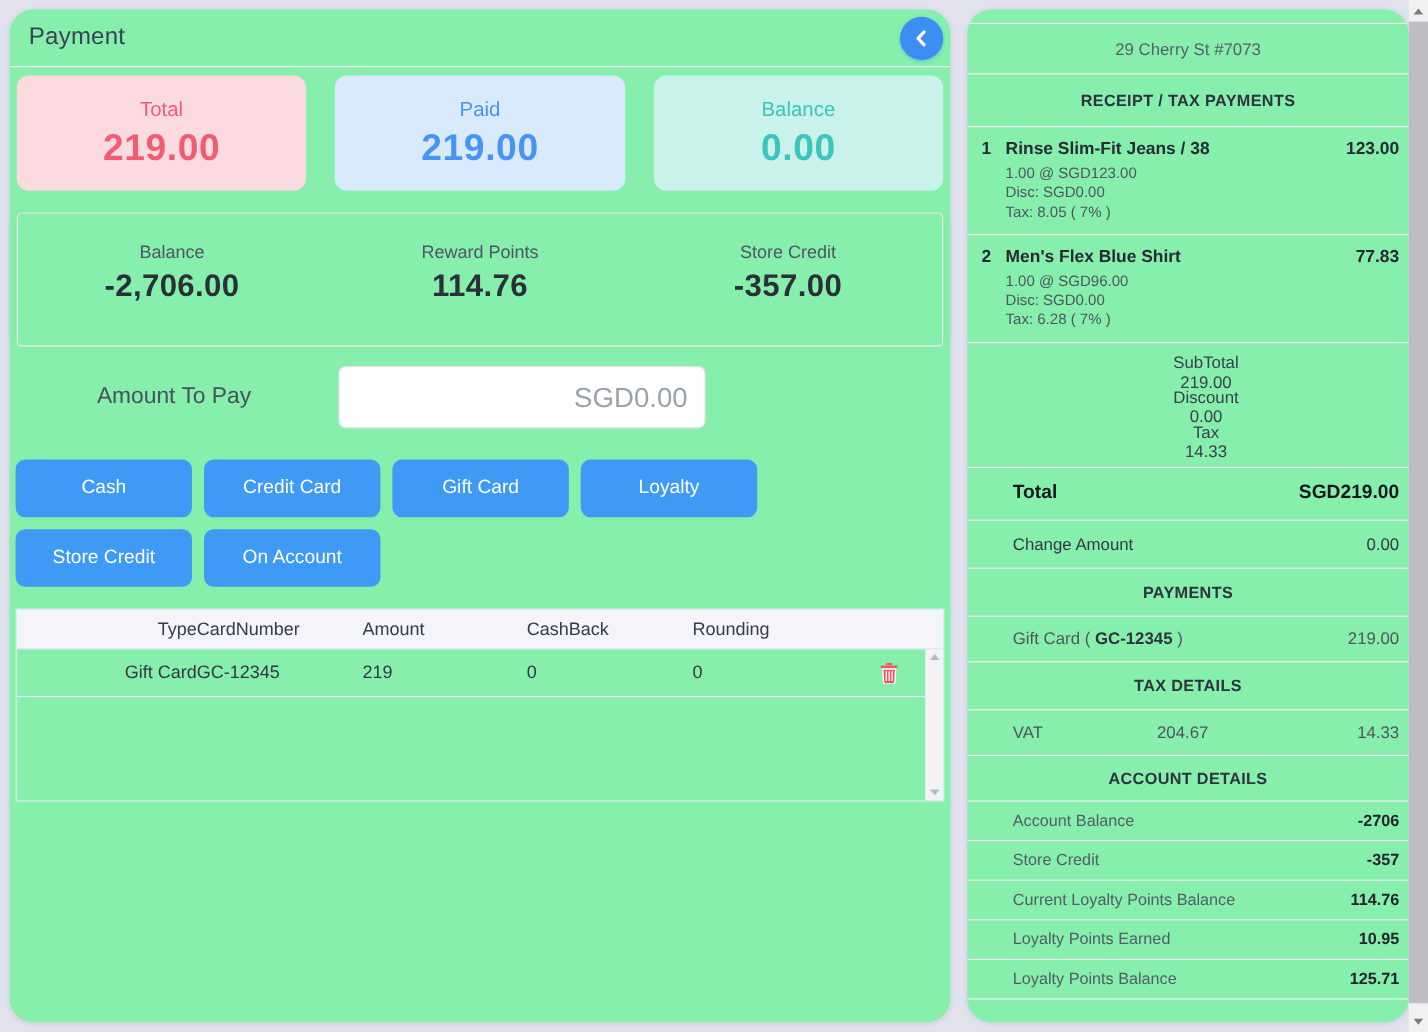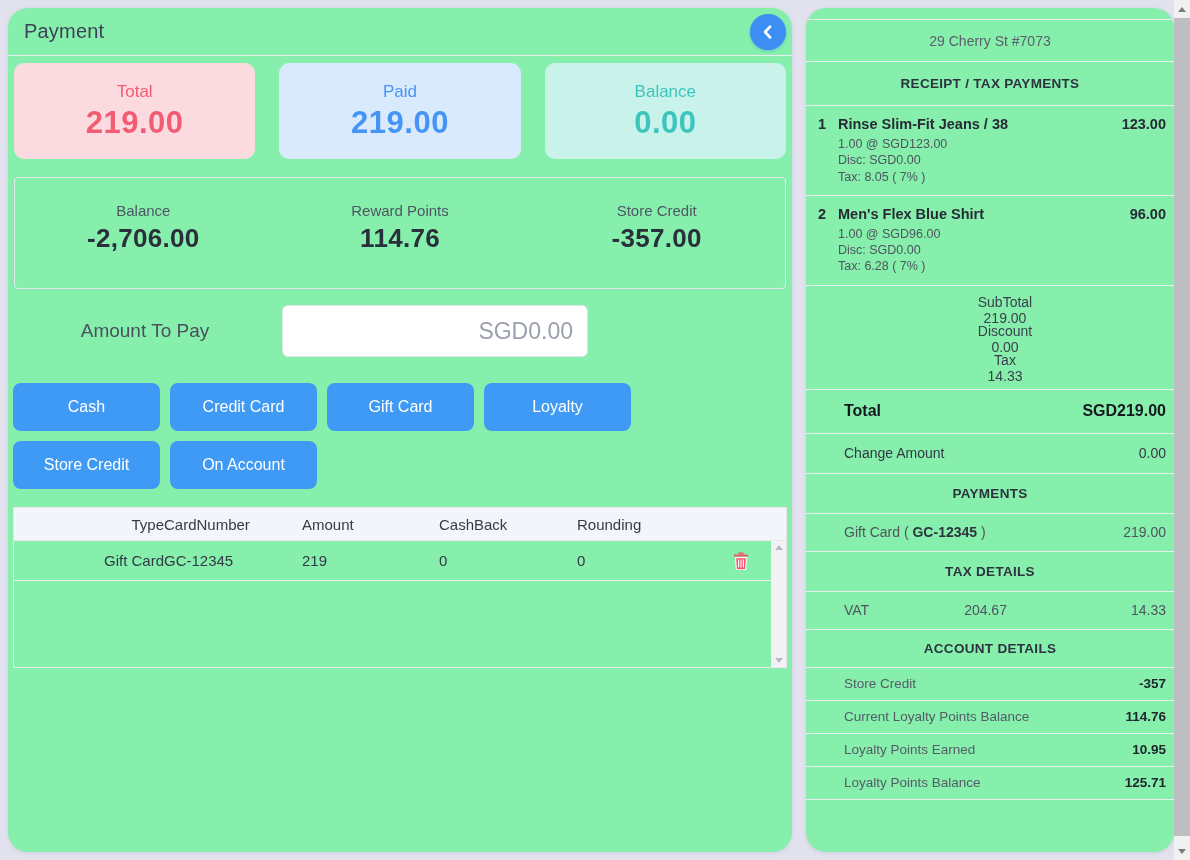--- a/index.html
+++ b/index.html
@@ -241,21 +241,21 @@
       <div>1.00 @ SGD123.00</div>
       <div>Disc: SGD0.00</div>
       <div>Tax: 8.05 ( 7% )</div>
     </div>
   </div>
 
   <div class="r-row r-item">
     <div class="item-line1">
       <div class="item-no">2</div>
       <div class="item-name">Men's Flex Blue Shirt</div>
-      <div class="item-price">96.00</div>
+      <div class="item-price">77.83</div>
     </div>
     <div class="item-details">
       <div>1.00 @ SGD96.00</div>
       <div>Disc: SGD0.00</div>
       <div>Tax: 6.28 ( 7% )</div>
     </div>
   </div>
 
   <div class="r-row r-totals">
     <div class="kv">
@@ -293,20 +293,24 @@
 
   <div class="r-row r-vat">
     <div class="k">VAT</div>
     <div class="base">204.67</div>
     <div class="v">14.33</div>
   </div>
 
   <div class="r-row r-center r-heading" style="height:38px;">ACCOUNT DETAILS</div>
 
   <div class="r-row r-acct">
+    <div class="k">Account Balance</div>
+    <div class="v">-2706</div>
+  </div>
+  <div class="r-row r-acct">
     <div class="k">Store Credit</div>
     <div class="v">-357</div>
   </div>
   <div class="r-row r-acct">
     <div class="k">Current Loyalty Points Balance</div>
     <div class="v">114.76</div>
   </div>
   <div class="r-row r-acct">
     <div class="k">Loyalty Points Earned</div>
     <div class="v">10.95</div>

